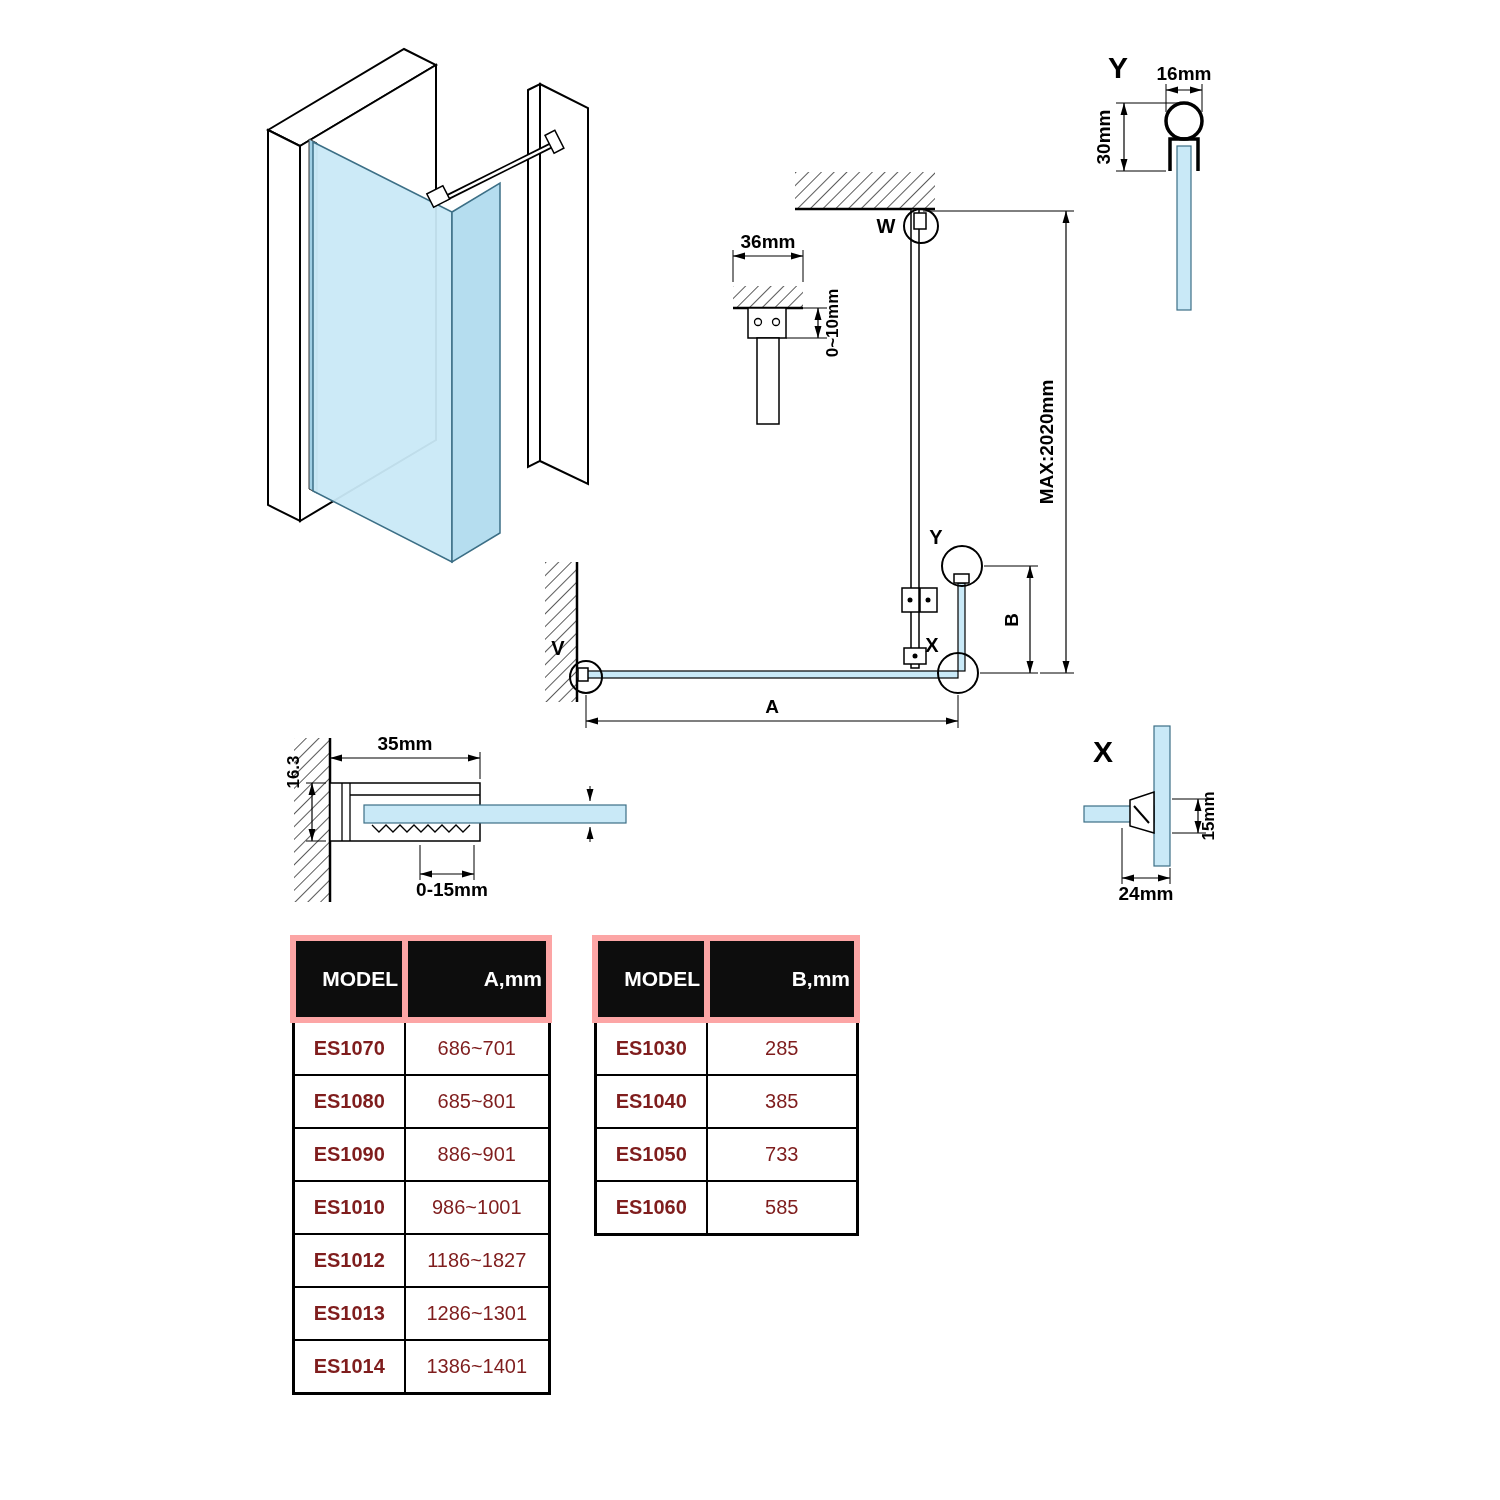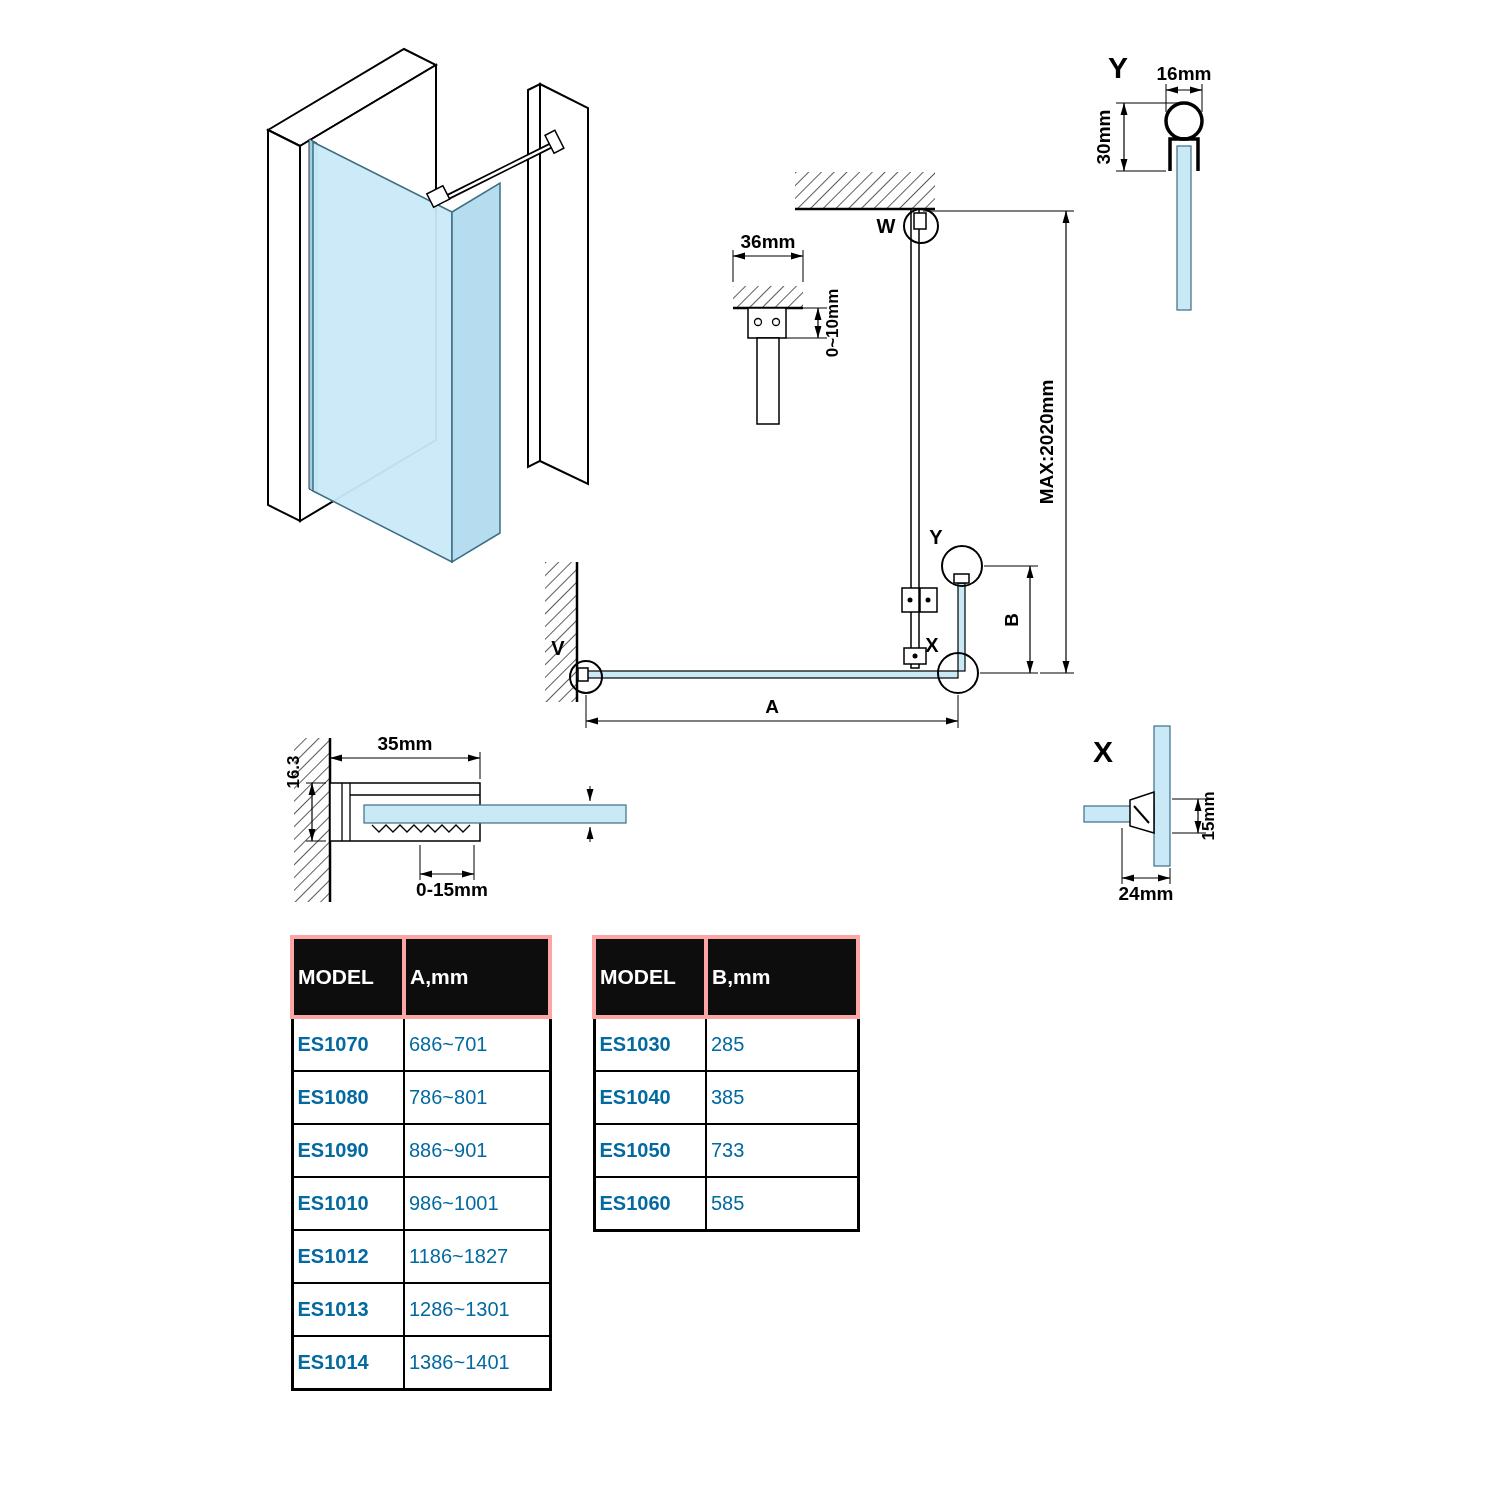--- a/index.html
+++ b/index.html
@@ -19,22 +19,22 @@
   .dim{stroke:#000;stroke-width:1.2;fill:none;marker-start:url(#as);marker-end:url(#ae);}
   .solid2{stroke:#000;stroke-width:2.5;fill:none;}
   .circle{fill:none;stroke:#000;stroke-width:2;}
   .glassfill{fill:var(--glass);stroke:#3c6f86;stroke-width:1.2;}
   .glassline{fill:var(--glass);stroke:#000;stroke-width:1.2;}
   .glass-main{fill:var(--glass);fill-opacity:.95;stroke:#3c6f86;stroke-width:1.5;}
   .glass-return{fill:var(--glass-dark);stroke:#3c6f86;stroke-width:1.5;}
   .profile-strip{fill:#9fcfe4;stroke:#333;stroke-width:1;}
   table.spec{position:absolute;border-collapse:collapse;border:3px solid #000;background:#fff;table-layout:fixed;}
   table.spec th{background:var(--header-bg);color:var(--header-fg);font-size:21px;font-weight:bold;
-    padding:26px 4px;border:4px solid #fca5a5;text-align:left;}
-  table.spec td{border:2px solid #000;font-size:20px;text-align:left;padding:14px 4px;color:#0369a1;}
+    padding:26px 4px;border:6px solid #fca5a5;text-align:right;}
+  table.spec td{border:2px solid #000;font-size:20px;text-align:center;padding:14px 4px;color:#7f1d1d;}
   table.spec td:first-child{font-weight:bold;}
   #table-a{left:290px;top:935px;width:262px;}
   #table-b{left:592px;top:935px;width:268px;}
 </style>
 </head>
 <body>
 
 <div class="canvas" style="--glass: #c9e9f7; --glass-dark: #b5ddef; --header-bg: #0d0d0d; --header-fg: #ffffff;">
 
 <svg width="1500" height="1500" viewBox="0 0 1500 1500">
@@ -199,21 +199,21 @@
           <th>A,mm</th>
         </tr>
       </thead>
       <tbody>
         <tr>
           <td>ES1070</td>
           <td>686~701</td>
         </tr>
         <tr>
           <td>ES1080</td>
-          <td>786~801</td>
+          <td>685~801</td>
         </tr>
         <tr>
           <td>ES1090</td>
           <td>886~901</td>
         </tr>
         <tr>
           <td>ES1010</td>
           <td>986~1001</td>
         </tr>
         <tr>

